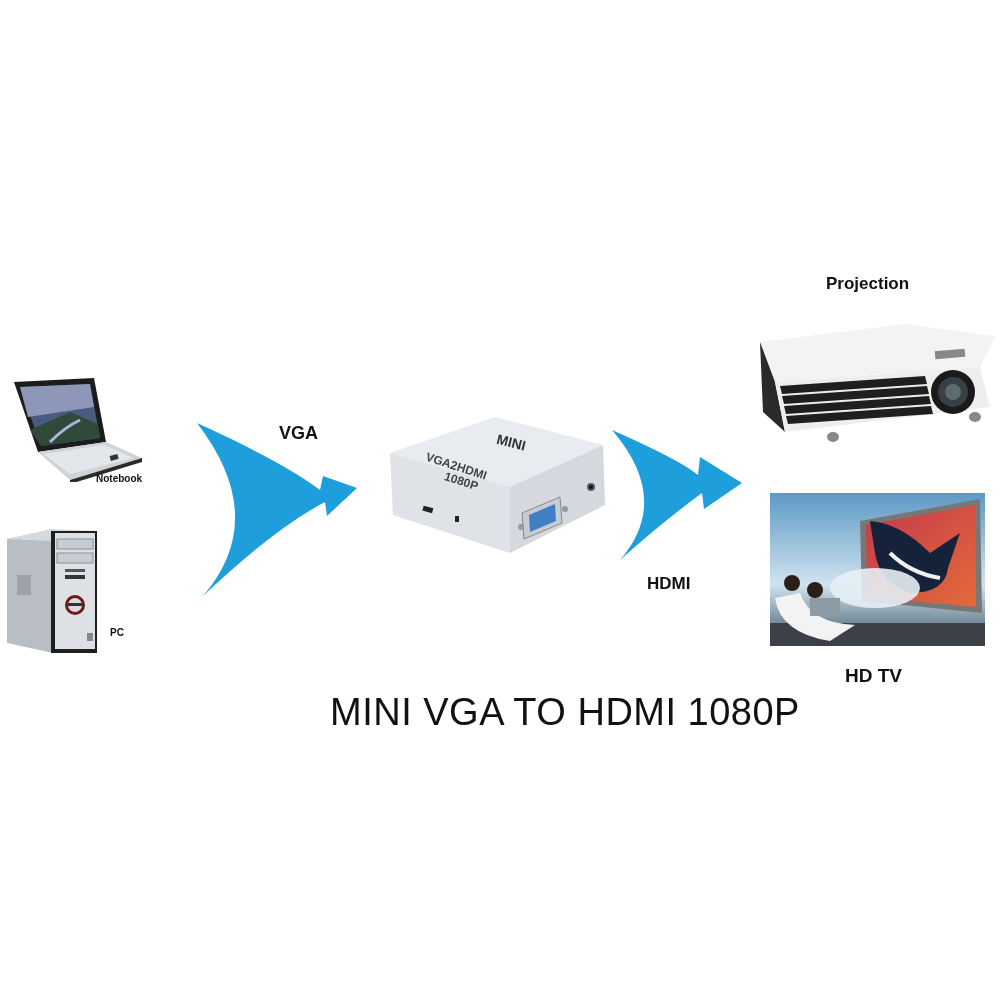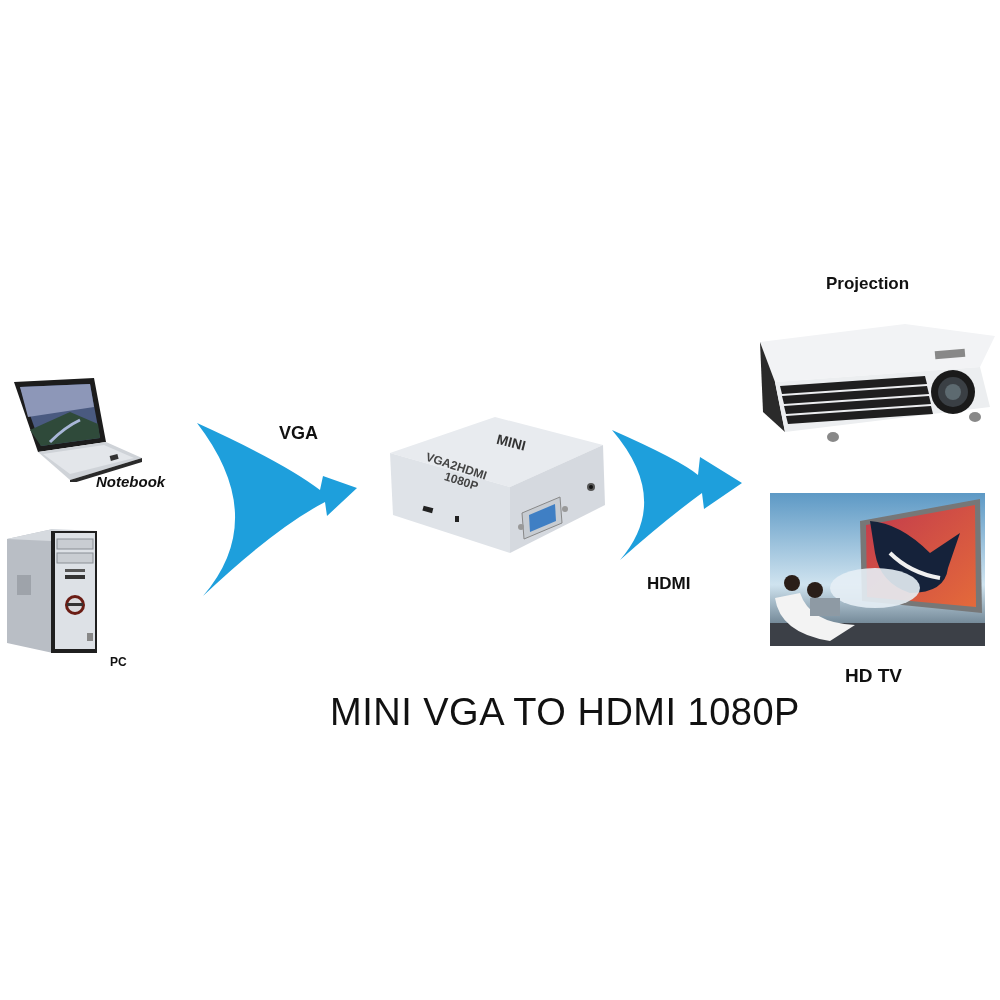--- a/index.html
+++ b/index.html
@@ -20,40 +20,40 @@
     <polygon points="10,15 80,12 84,35 18,45" fill="#8d97b8"></polygon>
     <polygon points="20,58 60,40 88,52 90,66 31,74" fill="#2f4a3a"></polygon>
     <path d="M40,70 Q55,55 70,48" stroke="#a9b7d8" stroke-width="3" fill="none"></path>
 
     <polygon points="28,80 96,70 132,86 60,108" fill="#cfd3d8"></polygon>
     <polygon points="33,82 94,73 124,86 60,102" fill="#e3e6ea"></polygon>
     <polygon points="60,108 132,86 132,90 60,112" fill="#2a2a2a"></polygon>
     <rect x="100" y="83" width="8" height="5" fill="#333" transform="rotate(-15 104 85)"></rect>
   </svg>
 </div>
-<div class="label" style="left:96px;top:473px;font-size:15px;font-style:italic;">Notebook</div>
+<div class="label" style="left:96px;top:473px;font-size:10px;">Notebook</div>
 
 <div class="abs" style="left:5px;top:525px;width:95px;height:130px;">
   <svg width="95" height="130" viewBox="0 0 95 130">
     <polygon points="2,14 48,4 48,128 2,118" fill="#b9bec5"></polygon>
     <polygon points="2,14 48,4 92,6 46,16" fill="#d6dadf"></polygon>
     <rect x="46" y="6" width="46" height="122" fill="#1f1f1f"></rect>
     <rect x="50" y="8" width="40" height="116" fill="#dde1e6"></rect>
     <rect x="52" y="14" width="36" height="10" fill="#c9cdd2" stroke="#8a8f95" stroke-width="1"></rect>
     <rect x="52" y="28" width="36" height="10" fill="#c9cdd2" stroke="#8a8f95" stroke-width="1"></rect>
     <rect x="60" y="44" width="20" height="3" fill="#555"></rect>
     <rect x="60" y="50" width="20" height="4" fill="#333"></rect>
     <circle cx="70" cy="80" r="10" fill="#6a1c14"></circle>
     <circle cx="70" cy="80" r="7" fill="#d8dadd"></circle>
     <rect x="62" y="78" width="16" height="3" fill="#333"></rect>
     <rect x="12" y="50" width="14" height="20" fill="#9ea3aa"></rect>
     <rect x="82" y="108" width="6" height="8" fill="#888"></rect>
   </svg>
 </div>
-<div class="label" style="left:110px;top:627px;font-size:12px;margin-top:28px;">PC</div>
+<div class="label" style="left:110px;top:627px;font-size:10px;">PC</div>
 
 <div class="abs" style="left:195px;top:418px;width:165px;height:180px;">
   <svg width="165" height="180" viewBox="0 0 165 180">
     <path d="M2,5 Q90,45 125,72 L128,58 L162,70 L132,98 L130,84 Q80,110 8,178 Q75,100 2,5 Z" fill="#1e9fdc"></path>
   </svg>
 </div>
 <div class="label" style="left:266px;top:423px;font-size:18px;margin-left:13px;">VGA</div>
 
 <div class="abs" style="left:385px;top:415px;width:230px;height:140px;">
   <svg width="230" height="140" viewBox="0 0 230 140">

